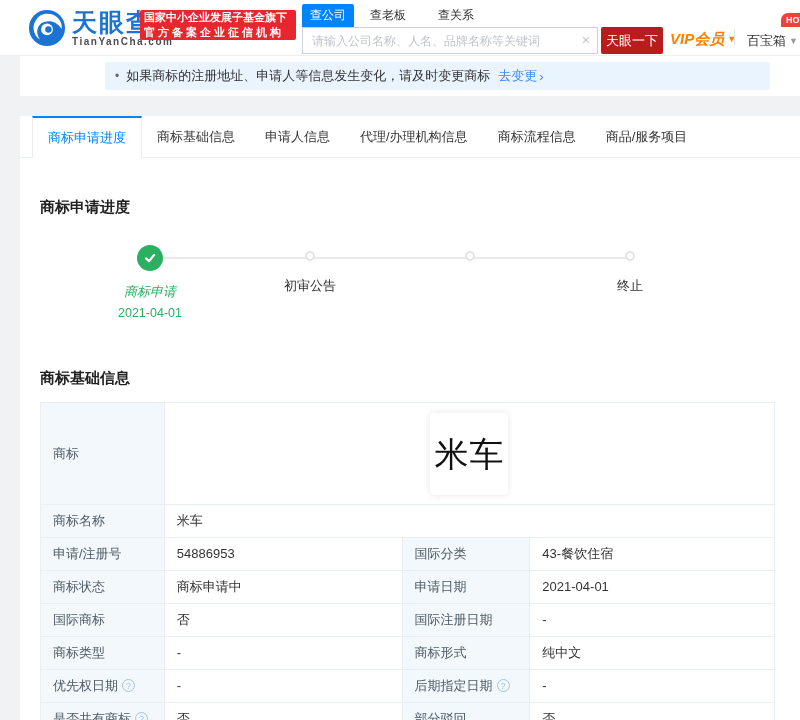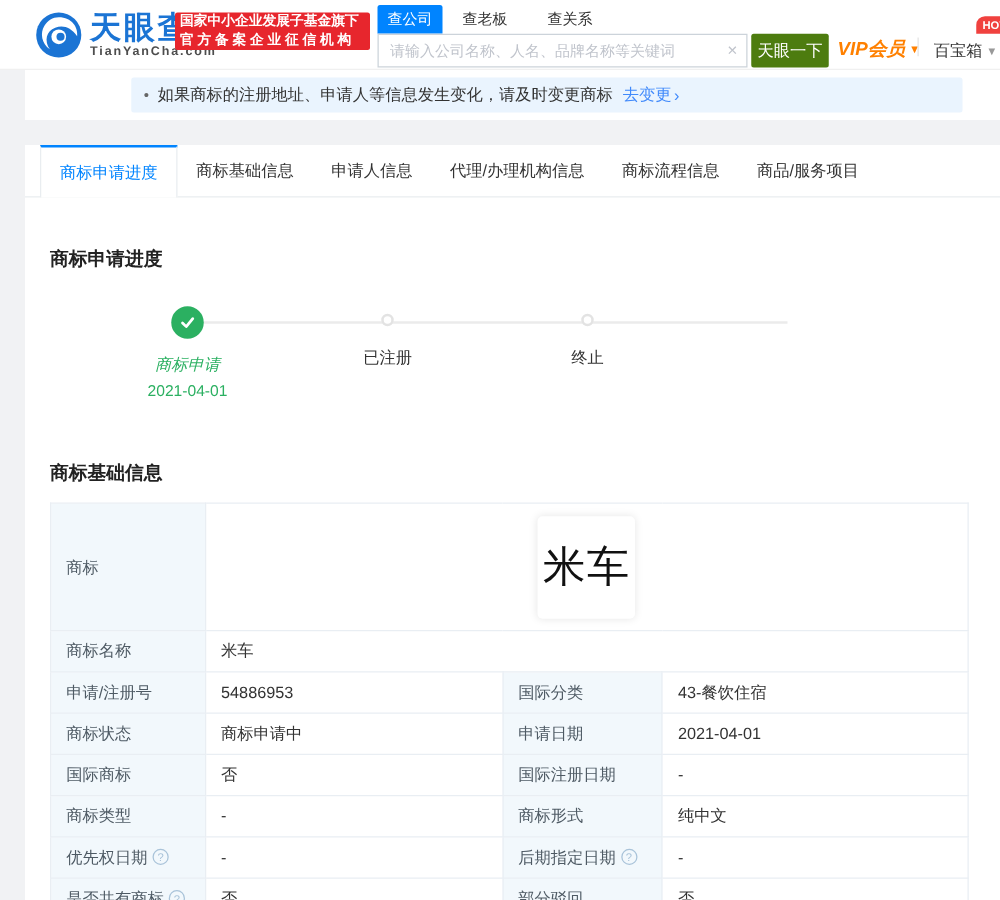--- a/index.html
+++ b/index.html
@@ -36,21 +36,21 @@
   .search-box input {
     width:296px; height:27px; border:1px solid #ccd3da; border-radius:0;
     font-size:12px; padding:0 26px 0 9px; color:#333; outline:none;
     font-family:"Liberation Sans","DejaVu Sans",sans-serif;
   }
   .search-box input::placeholder { color:#c0c4cc; }
   .clear-x {
     position:absolute; right:8px; top:5px; font-size:14px; color:#c0c4cc; cursor:pointer; line-height:16px;
   }
   .search-btn {
-    width:62px; height:27px; margin-left:3px; background:#4d7c0f; color:#fff;
+    width:62px; height:27px; margin-left:3px; background:#b91c1c; color:#fff;
     border:none; font-size:13px; cursor:pointer; border-radius:2px;
     font-family:"Liberation Sans","DejaVu Sans",sans-serif;
   }
 
   .vip { position:absolute; left:670px; top:30px; color:#ff8000; font-size:15px; font-weight:bold; font-style:italic; cursor:pointer; }
   .vip .caret { font-size:9px; font-style:normal; vertical-align:2px; margin-left:3px; }
   .hdr-divider { position:absolute; left:734px; top:30px; width:1px; height:15px; background:#e3e3e3; }
   .toolbox { position:absolute; left:747px; top:32px; color:#333; font-size:13px; cursor:pointer; }
   .toolbox .caret { font-size:9px; color:#999; margin-left:3px; vertical-align:1px; }
   .hot-badge {
@@ -201,21 +201,24 @@
           <div class="tl-circle-done">
             <svg width="14" height="14" viewBox="0 0 14 14">
               <path d="M3 7.4 L6 10.3 L11.2 3.9" stroke="#fff" stroke-width="2.2" fill="none" stroke-linecap="round" stroke-linejoin="round"></path>
             </svg>
           </div>
           <div class="tl-label">商标申请</div>
           <div class="tl-date">2021-04-01</div>
         </div>
         <div class="tl-step">
           <div class="tl-circle-pending"></div>
-          <div class="tl-label">已注册</div>
+          <div class="tl-label">初审公告</div>
+        </div>
+        <div class="tl-step">
+          <div class="tl-circle-pending"></div>
         </div>
         <div class="tl-step">
           <div class="tl-circle-pending"></div>
           <div class="tl-label">终止</div>
         </div>
       </div>
     </div>
 
     <div class="sec-title title-basic">商标基础信息</div>
 

